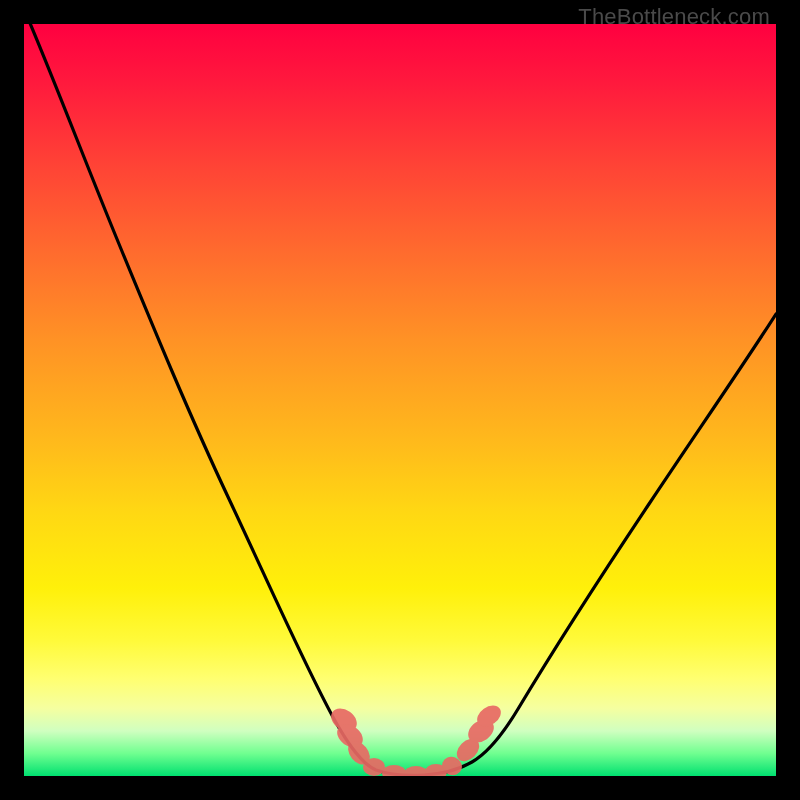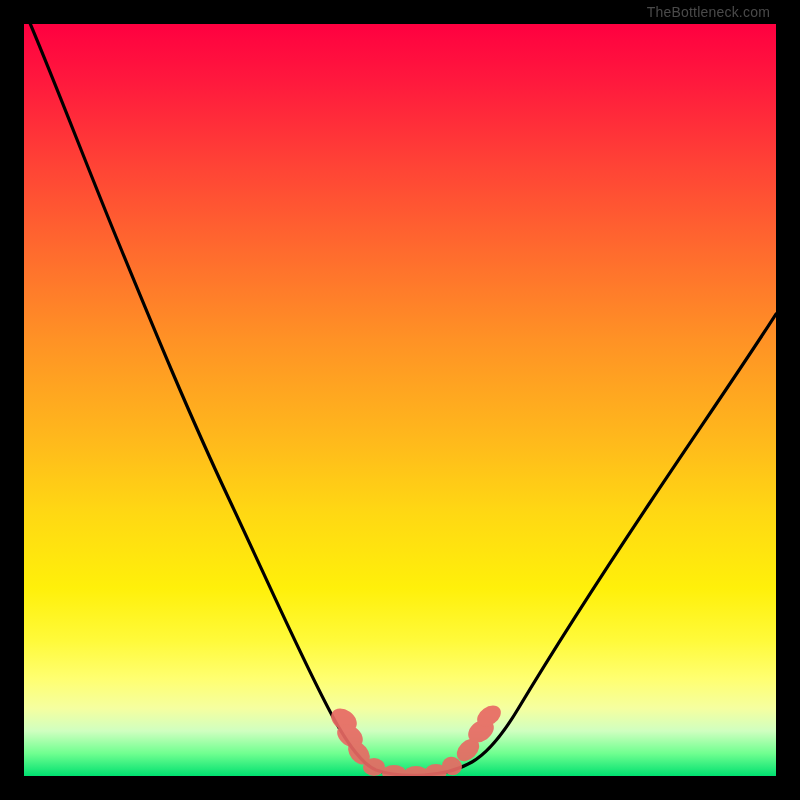--- a/index.html
+++ b/index.html
@@ -39,21 +39,21 @@
         #f5ffa0 91%,
         #d0ffc0 94%,
         #70ff90 97%,
         #00e070 100%);
     }
     .watermark {
       position: absolute;
       top: 4px;
       right: 30px;
       color: #4a4a4a;
-      font-size: 14px;
+      font-size: 22px;
       font-weight: 500;
       letter-spacing: 0.2px;
     }
     svg.curve {
       position: absolute;
       top: 24px;
       left: 24px;
       width: 752px;
       height: 752px;
       pointer-events: none;

